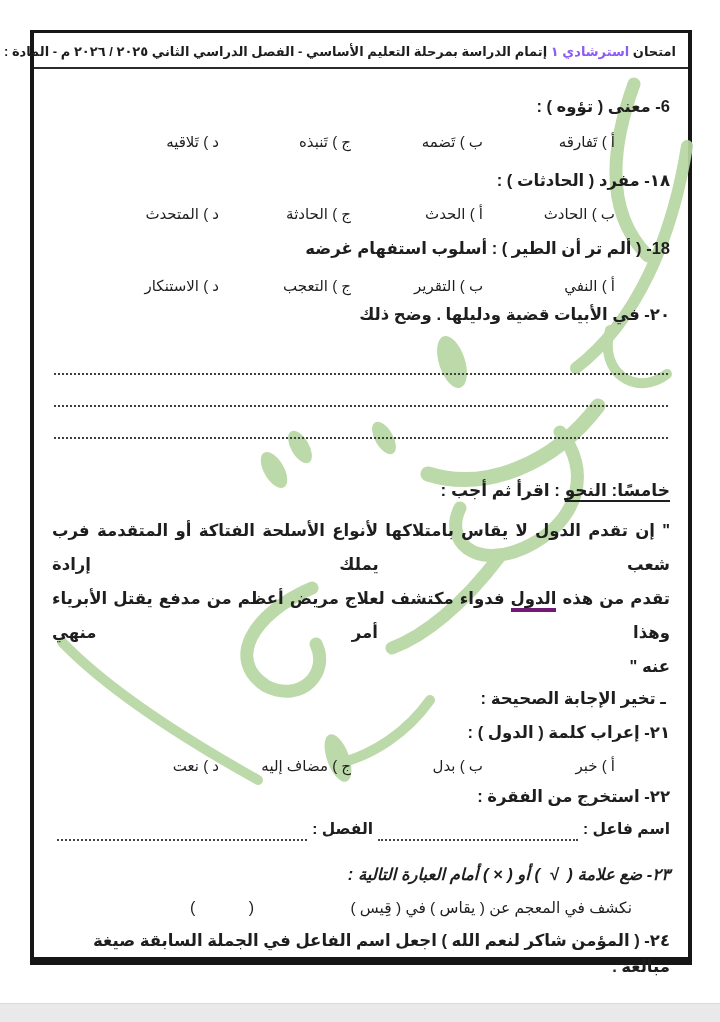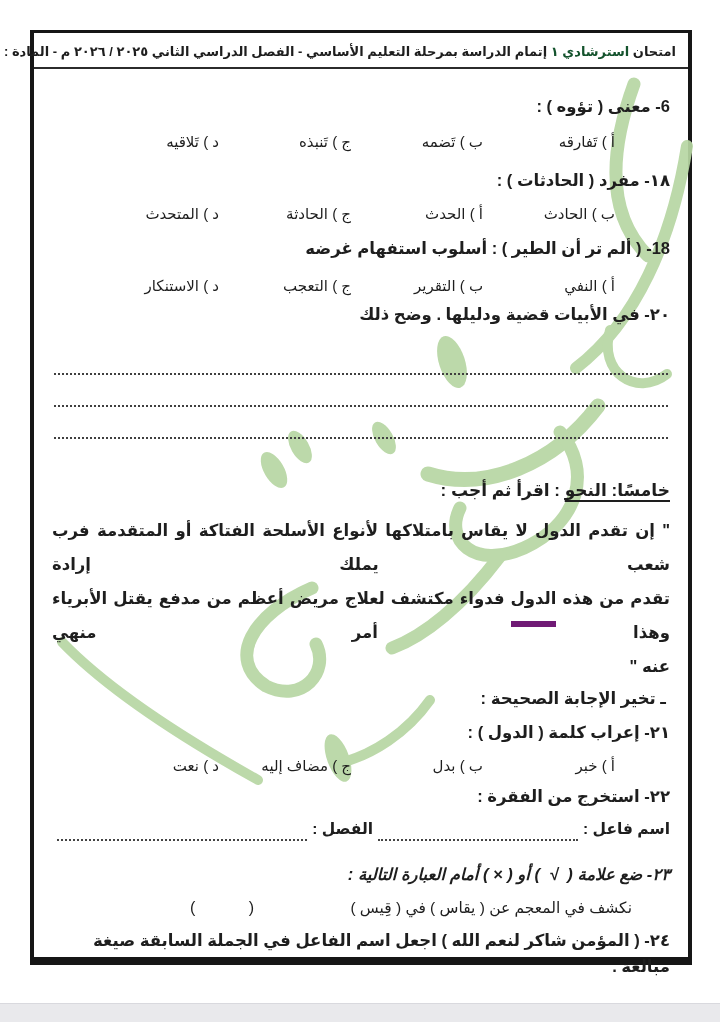--- a/index.html
+++ b/index.html
@@ -21,38 +21,38 @@
     border-bottom-width:8px;
     direction:rtl;
   }
   .wm{position:absolute;left:-34px;top:-33px;width:720px;height:1022px;pointer-events:none;z-index:0;}
   .page-inner{position:relative;z-index:1;height:100%;box-sizing:border-box;display:flex;flex-direction:column;}
   .header{
     display:flex;align-items:center;justify-content:space-between;
     padding:11px 12px 8px 12px;border-bottom:2px solid #2b2b2b;
     font-size:13px;font-weight:bold;white-space:nowrap;
   }
-  .header .red{color:#14532d;}
+  .header .red{color:#8b5cf6;}
   .content{padding:0 18px;flex:1;}
   .q{font-size:16.5px;font-weight:bold;line-height:26px;}
   .opts{
     display:grid;grid-template-columns:repeat(4,132px);
     padding-right:55px;direction:rtl;
     font-size:15px;font-weight:400;line-height:26px;
   }
   .opts .opt{text-align:right;}
   .dotline{border-bottom:2.5px dotted #3f3f3f;height:0;margin:0 2px;}
   .dl-first{margin-top:46px;}
   .dl-next{margin-top:30px;}
   .sec-head{margin-top:38px;font-size:17px;font-weight:bold;line-height:28px;}
   .sec-head .u{text-decoration:underline;text-underline-offset:4px;text-decoration-thickness:1.5px;}
   .passage{margin-top:8px;font-size:16.5px;font-weight:bold;line-height:34px;}
   .passage .jline{text-align:justify;text-align-last:justify;}
   .passage .lastline{text-align:right;}
-  .passage .u{border-bottom:6px solid #701a75;padding-bottom:14px;}
+  .passage .u{border-bottom:4px solid #701a75;padding-bottom:1px;}
   .choose{margin-top:2px;font-size:16.5px;font-weight:bold;line-height:26px;padding-right:4px;}
   .mt24{margin-top:24px;}.mt20{margin-top:20px;font-style:italic;}.mt12{margin-top:12px;}
   .mt10{margin-top:10px;}.mt8{margin-top:8px;}.mt6{margin-top:6px;}
   .mt4{margin-top:4px;}.mt2{margin-top:2px;}
   .extract-line{
     display:flex;direction:rtl;align-items:flex-end;
     margin-top:8px;font-size:15.5px;line-height:24px;
   }
   .extract-line .lbl{font-weight:bold;white-space:nowrap;}
   .leader{border-bottom:2.5px dotted #444;height:15px;margin:0 5px;}

